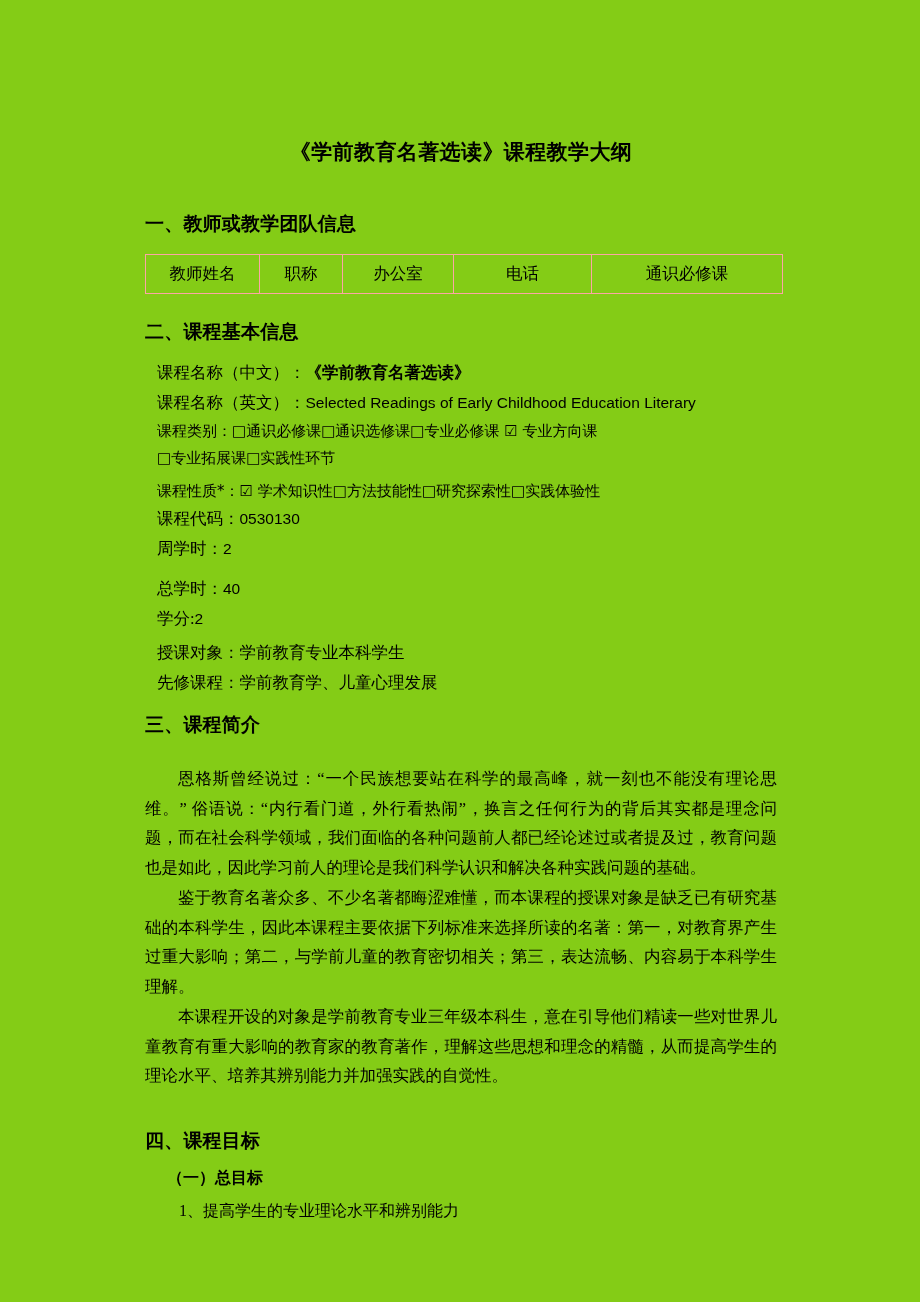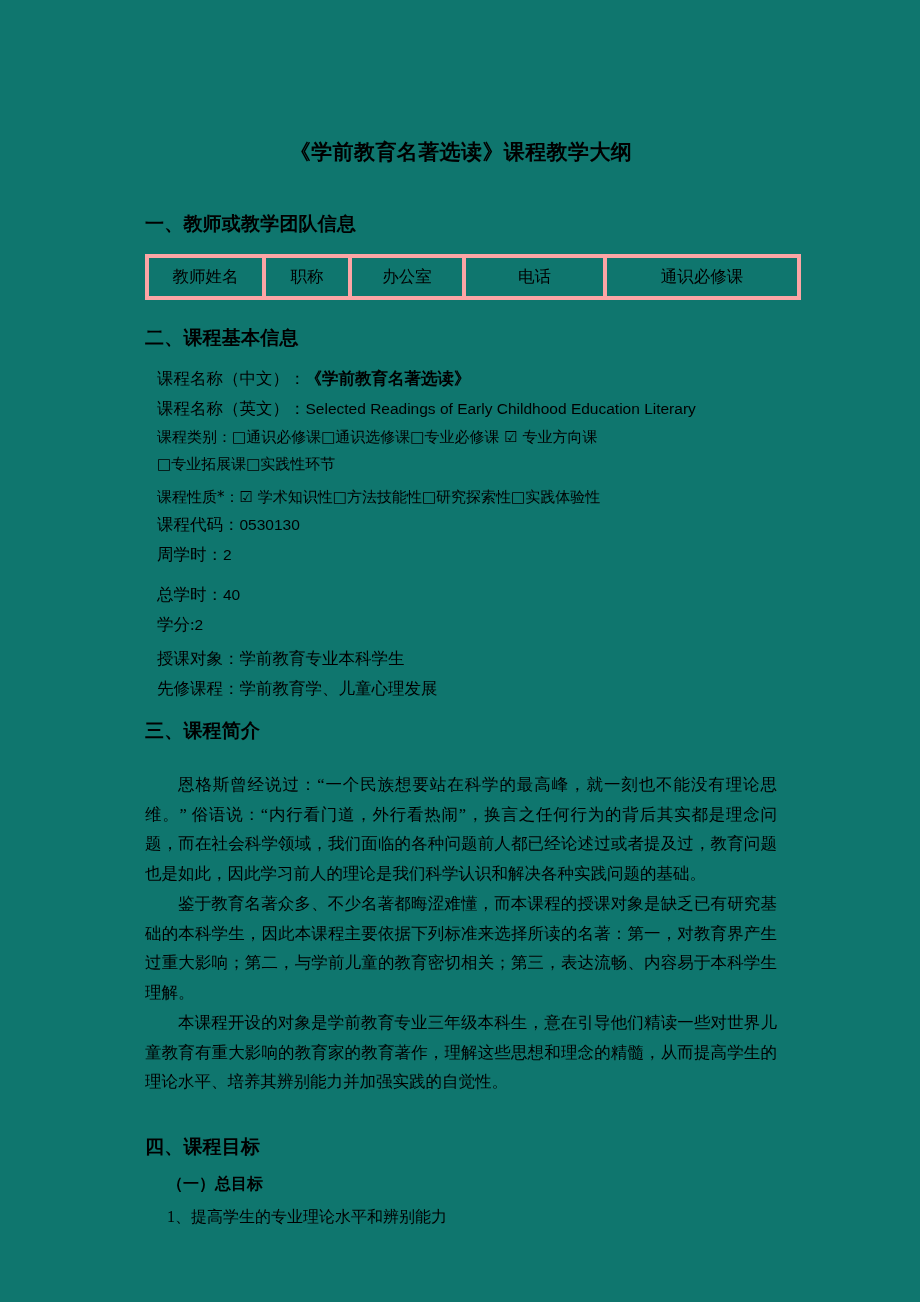--- a/index.html
+++ b/index.html
@@ -8,21 +8,21 @@
     background: #ffffff;
   }
   body {
     font-family: "Liberation Serif", "DejaVu Serif", serif;
     color: #000000;
   }
   .page {
     position: relative;
     width: 920px;
     height: 1302px;
-    background: #0f766e;
+    background: #84cc16;
     overflow: hidden;
     box-sizing: border-box;
     padding: 0;
   }
   .content {
     position: absolute;
     left: 145px;
     top: 0;
     width: 632px;
   }
@@ -61,21 +61,21 @@
   }
 
   
   .teacher-table {
     border-collapse: collapse;
     width: 632px;
     margin-top: 21px;
     table-layout: fixed;
   }
   .teacher-table th {
-    border: 4px solid #fca5a5;
+    border: 1px solid #fca5a5;
     height: 38px;
     font-weight: normal;
     font-size: 16.5px;
     text-align: center;
     vertical-align: middle;
     padding: 0;
   }
   .col-1 { width: 113px; }
   .col-2 { width: 82px; }
   .col-3 { width: 110px; }
@@ -114,21 +114,21 @@
     text-align: justify;
     text-justify: inter-ideograph;
     text-indent: 2em;
   }
   .para-first { margin-top: 30px; }
   .para-next { margin-top: 1px; }
 
   .goal-line {
     font-size: 16px;
     line-height: 1;
-    margin: 0;
+    margin: 12px;
     padding-left: 22px;
     margin-top: 17px;
   }
 </style>
 </head>
 <body>
 
 <div class="page">
   <div class="content">
 

